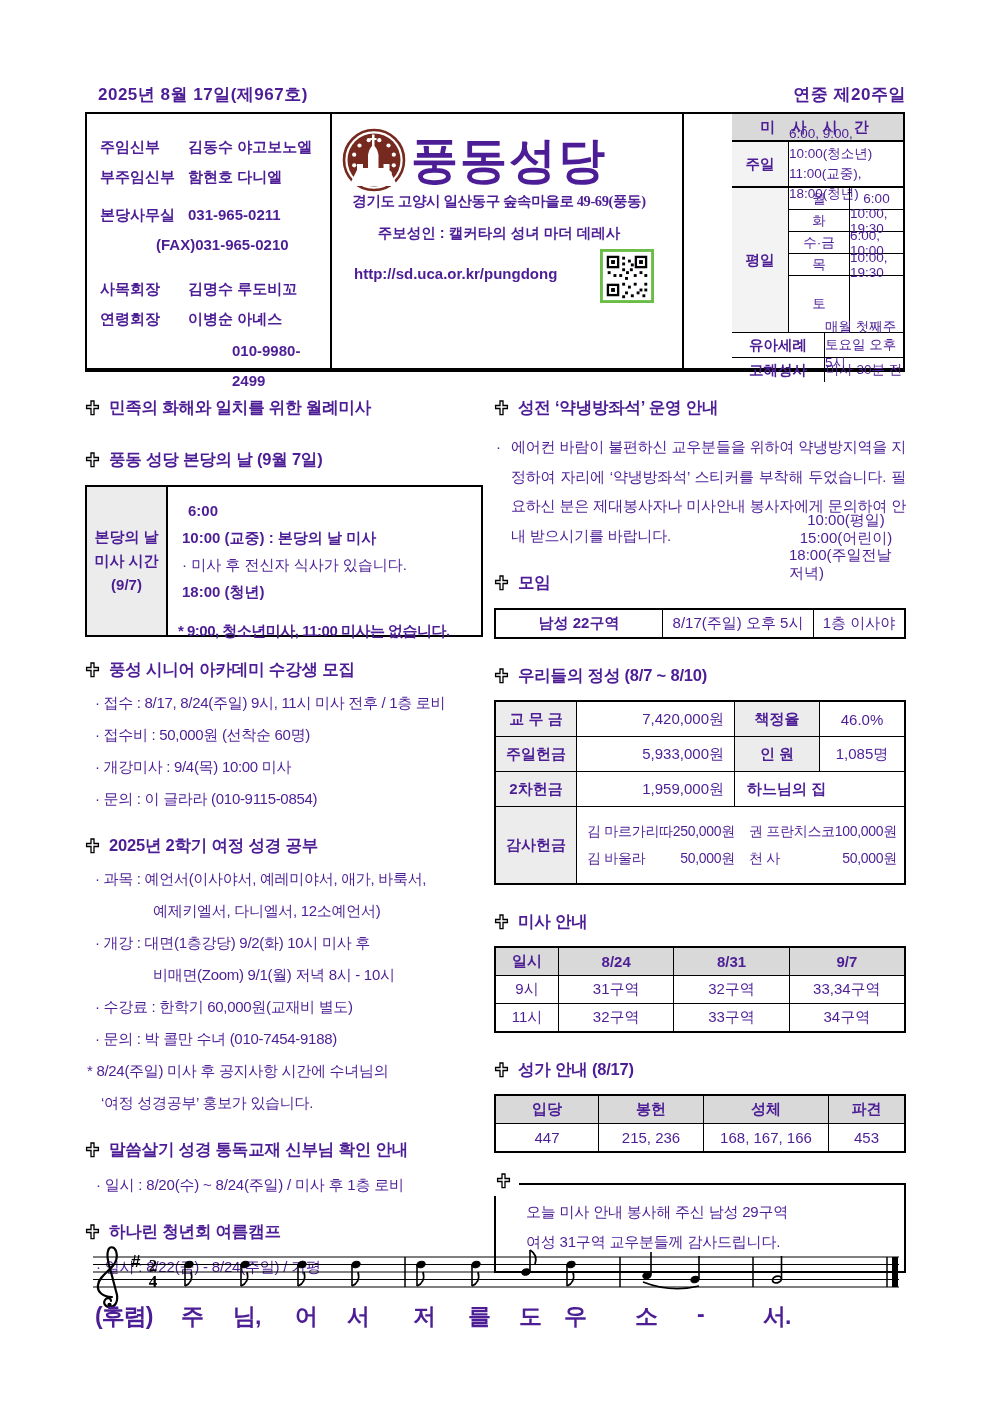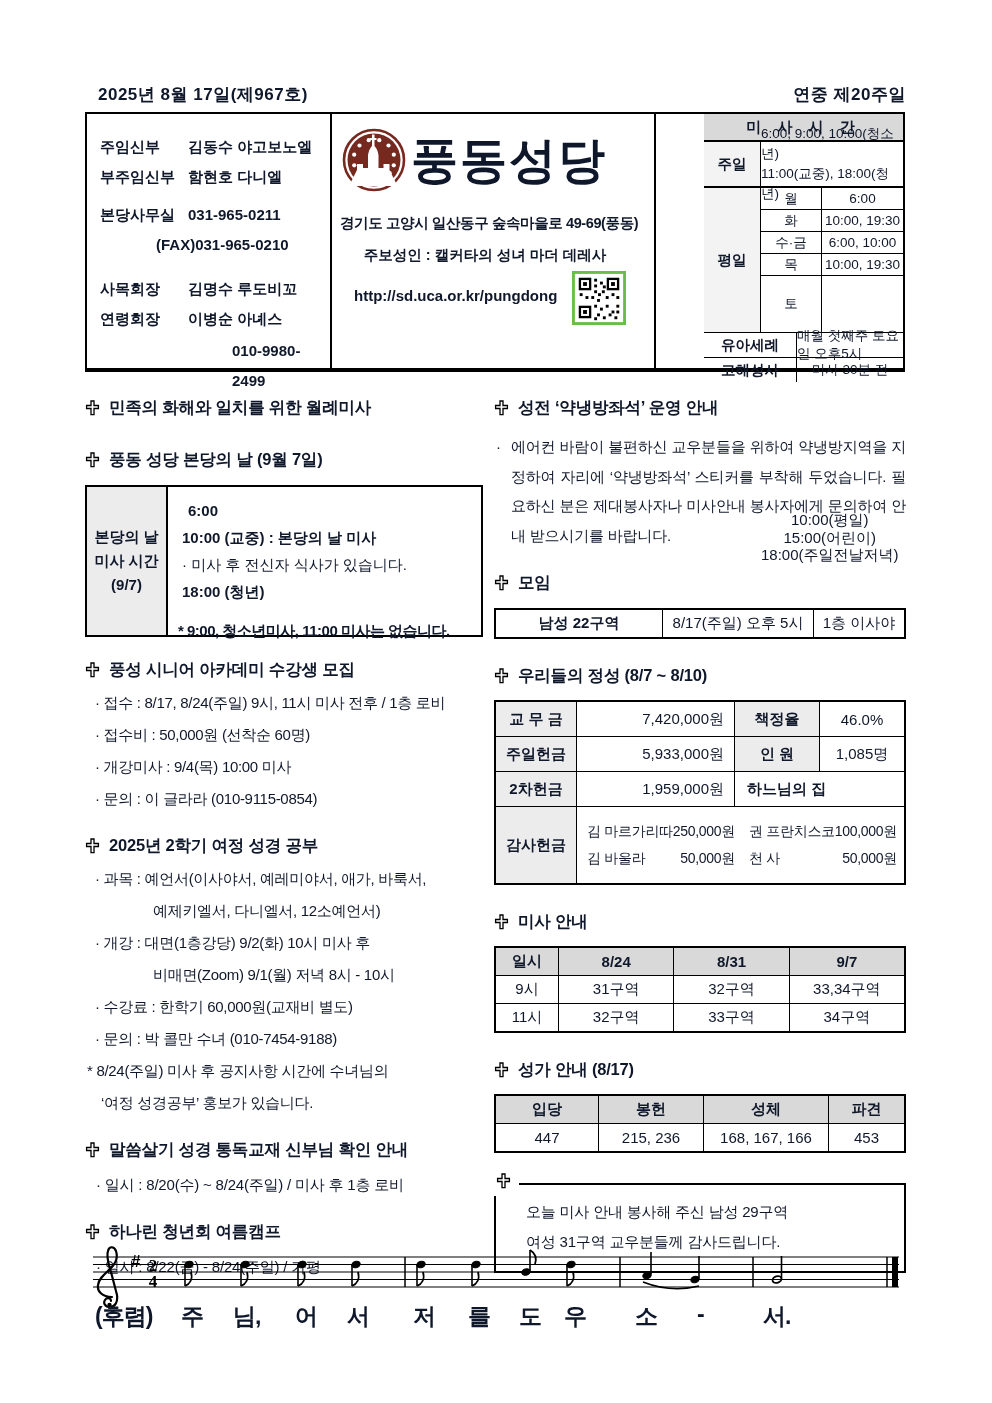--- a/index.html
+++ b/index.html
@@ -1,36 +1,36 @@
 <!DOCTYPE html>
 <html><head>
 <meta charset="utf-8">
 <style>
   html,body{margin:0;padding:0;background:#fff;}
   .page{position:relative;width:992px;height:1403px;background:#fff;overflow:hidden;
-        font-family:"Liberation Sans","DejaVu Sans",sans-serif;color:#0f172a;}
+        font-family:"Liberation Sans","DejaVu Sans",sans-serif;color:#4c1d95;}
   
   .topbar{position:absolute;left:98px;top:83px;width:808px;display:flex;justify-content:space-between;
           font-size:17px;font-weight:bold;letter-spacing:.5px;}
   
   .masthead{position:absolute;left:85px;top:112px;width:820px;height:260px;box-sizing:border-box;
             border:2px solid #000;border-bottom-width:4px;display:flex;}
   .mh-left{width:245px;box-sizing:border-box;border-right:2px solid #000;padding:18px 6px 0 13px;
            font-size:15px;font-weight:bold;}
   .mh-line{display:flex;line-height:30px;white-space:nowrap;}
   .mh-role{width:88px;flex:none;}
   .mh-fax{margin-left:56px;line-height:30px;}
   .mh-mobile{margin-left:132px;line-height:30px;margin-top:2px;}
   .gap8{margin-top:8px;} .gap14{margin-top:14px;}
-  .mh-center{width:324px;box-sizing:border-box;border-right:2px solid #000;padding:14px 24px 0 8px;}
+  .mh-center{width:352px;box-sizing:border-box;border-right:2px solid #000;padding:14px 24px 0 8px;}
   .brand-row{display:flex;align-items:center;gap:5px;margin-left:2px;}
   .logo{width:64px;height:64px;flex:none;}
   .brand{font-family:"Liberation Serif","DejaVu Serif",serif;font-size:47px;font-weight:900;
          letter-spacing:2px;transform:scaleY(1.04);white-space:nowrap;}
-  .addr{margin-top:22px;text-align:center;font-weight:bold;font-size:14.5px;letter-spacing:-.4px;white-space:nowrap;}
+  .addr{text-align:center;font-weight:bold;font-size:14.5px;letter-spacing:-.4px;white-space:nowrap;font-family:Liberation Serif, serif;}
   .patron{margin-top:13px;text-align:center;font-weight:bold;font-size:14.5px;}
   .web-row{margin-top:6px;display:flex;justify-content:space-between;align-items:flex-start;padding:0 4px 0 14px;}
   .web{font-weight:bold;font-size:15px;margin-top:16px;}
   .qr{width:54px;height:54px;flex:none;}
   
   .mh-right{flex:1;display:flex;flex-direction:column;font-size:13.5px;padding-left:48px;}
   .m-head{height:26px;flex:none;background:#d9d9d9;border-bottom:2px solid #000;display:flex;align-items:center;
           justify-content:center;font-weight:bold;font-size:15px;letter-spacing:6px;}
   .m-sun{display:flex;border-bottom:2px solid #000;height:44px;flex:none;}
   .m-lab{width:56px;flex:none;background:#f3f3f3;border-right:1.5px solid #000;display:flex;align-items:center;

